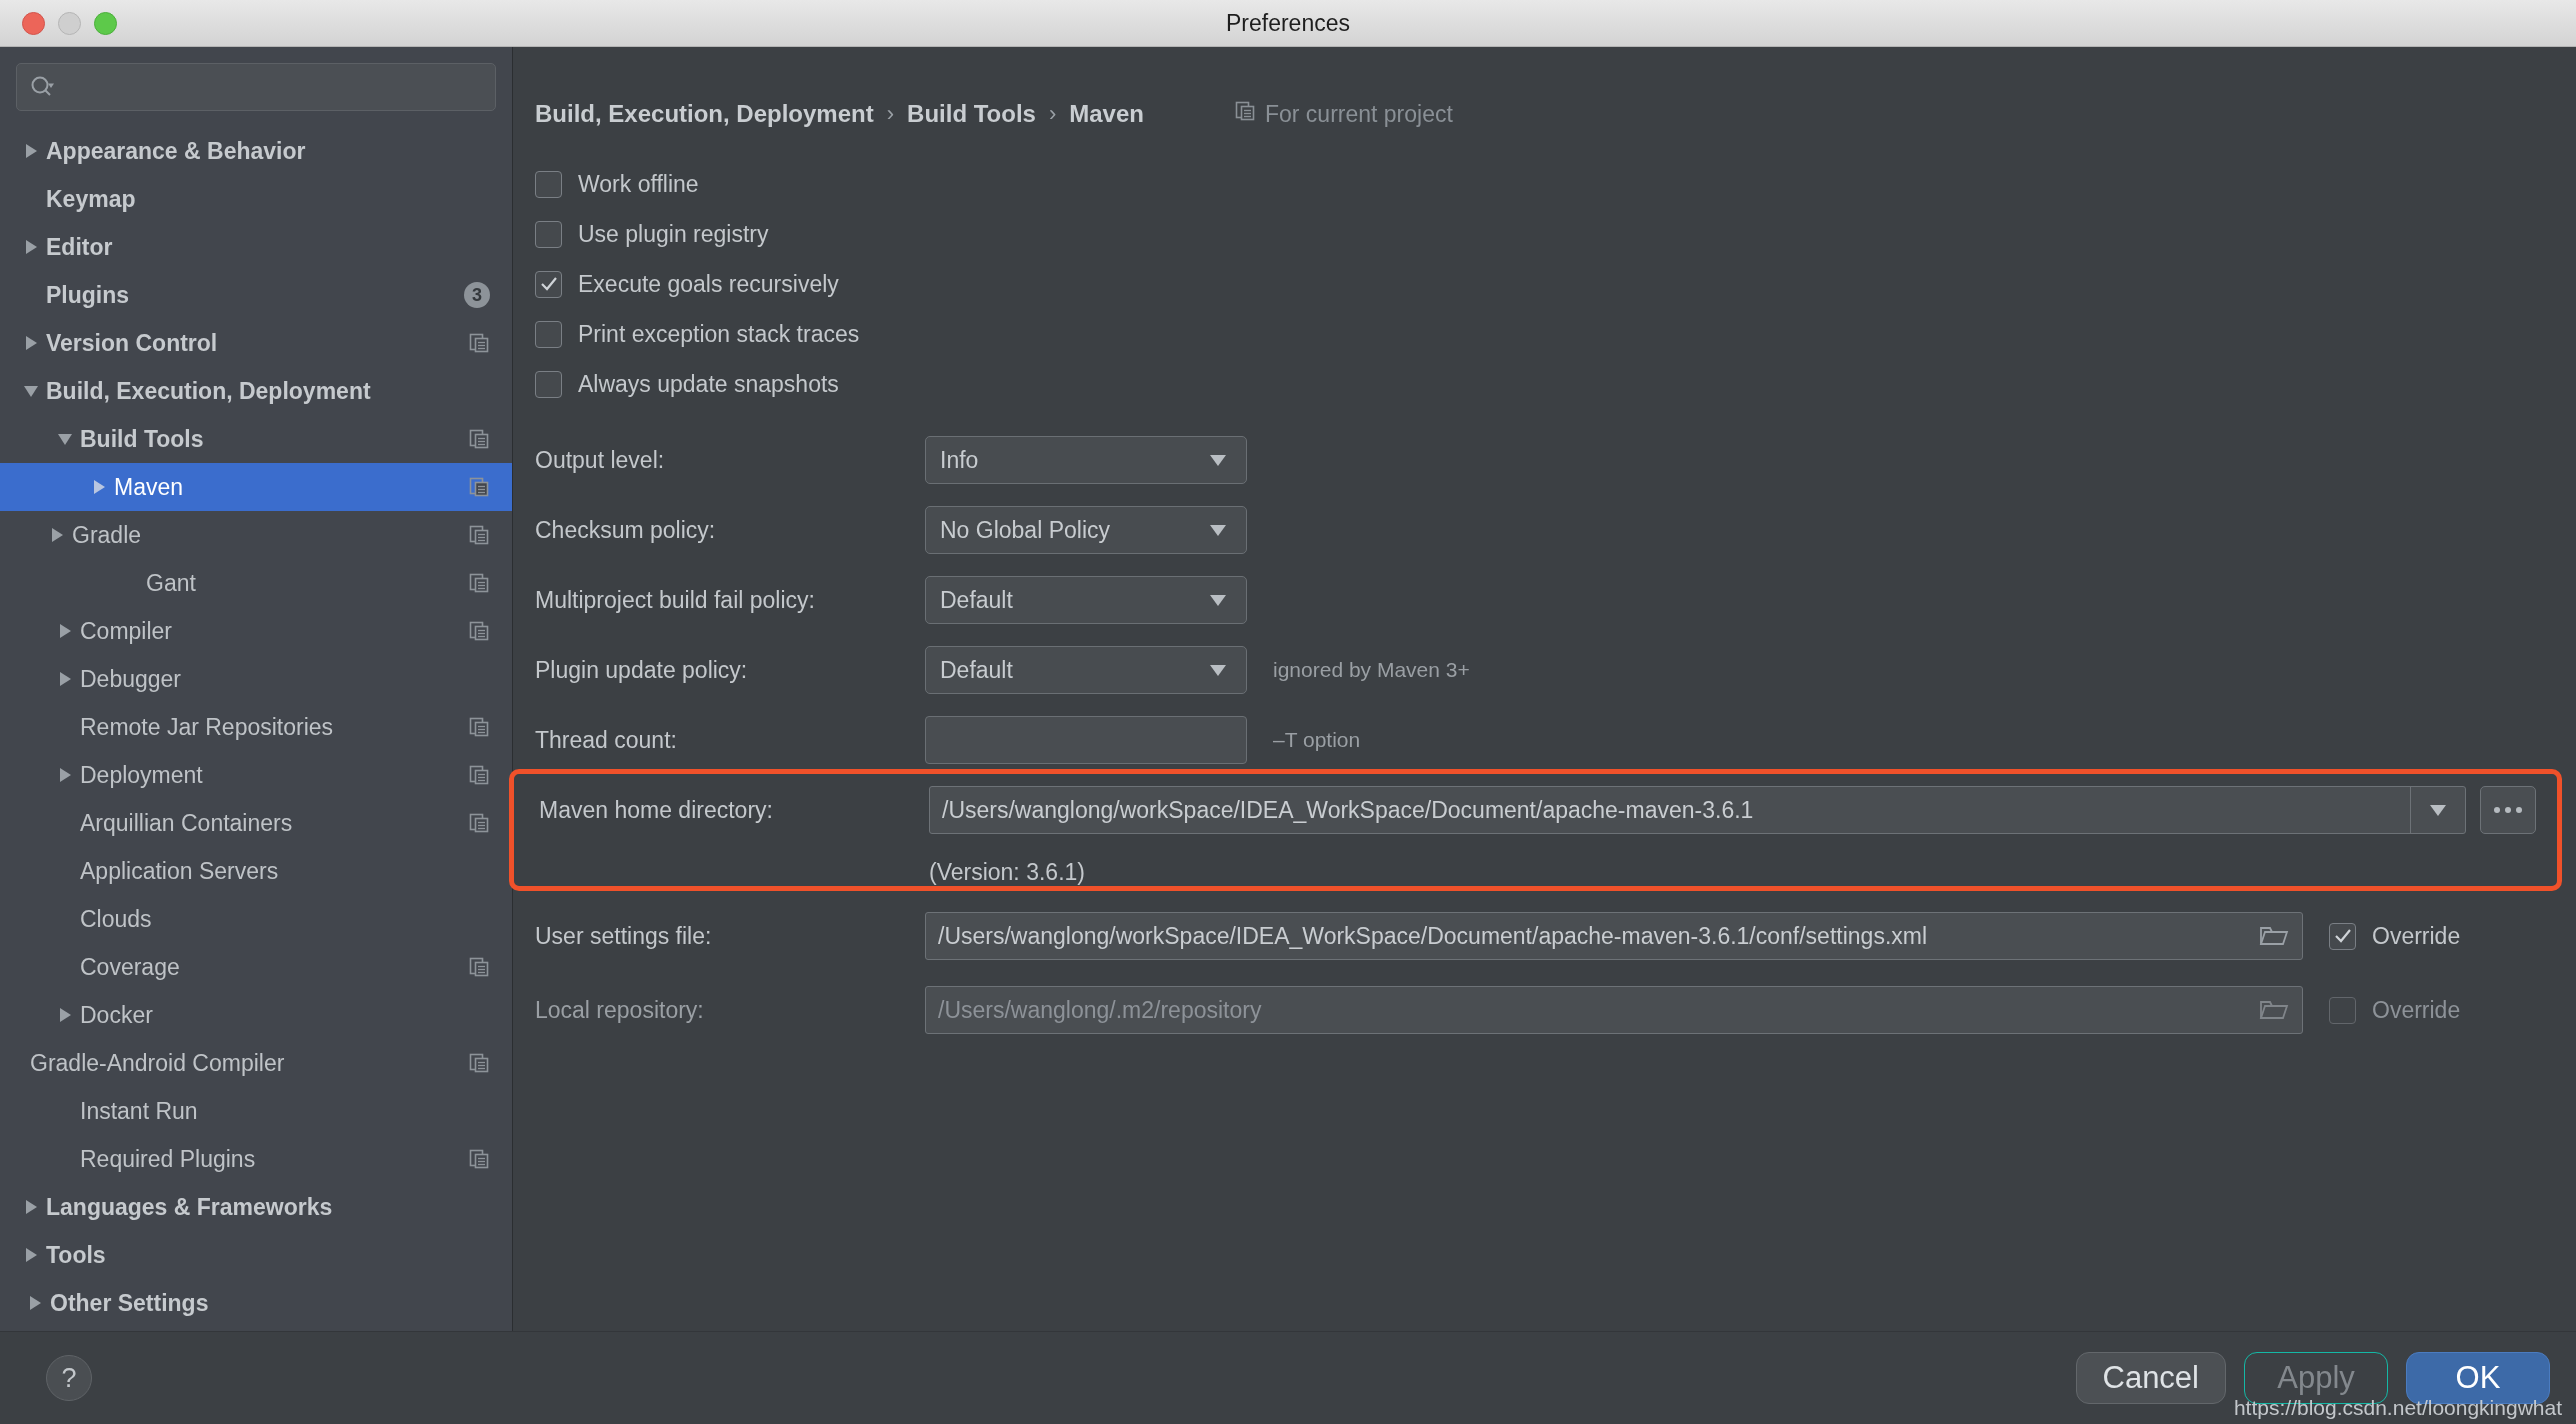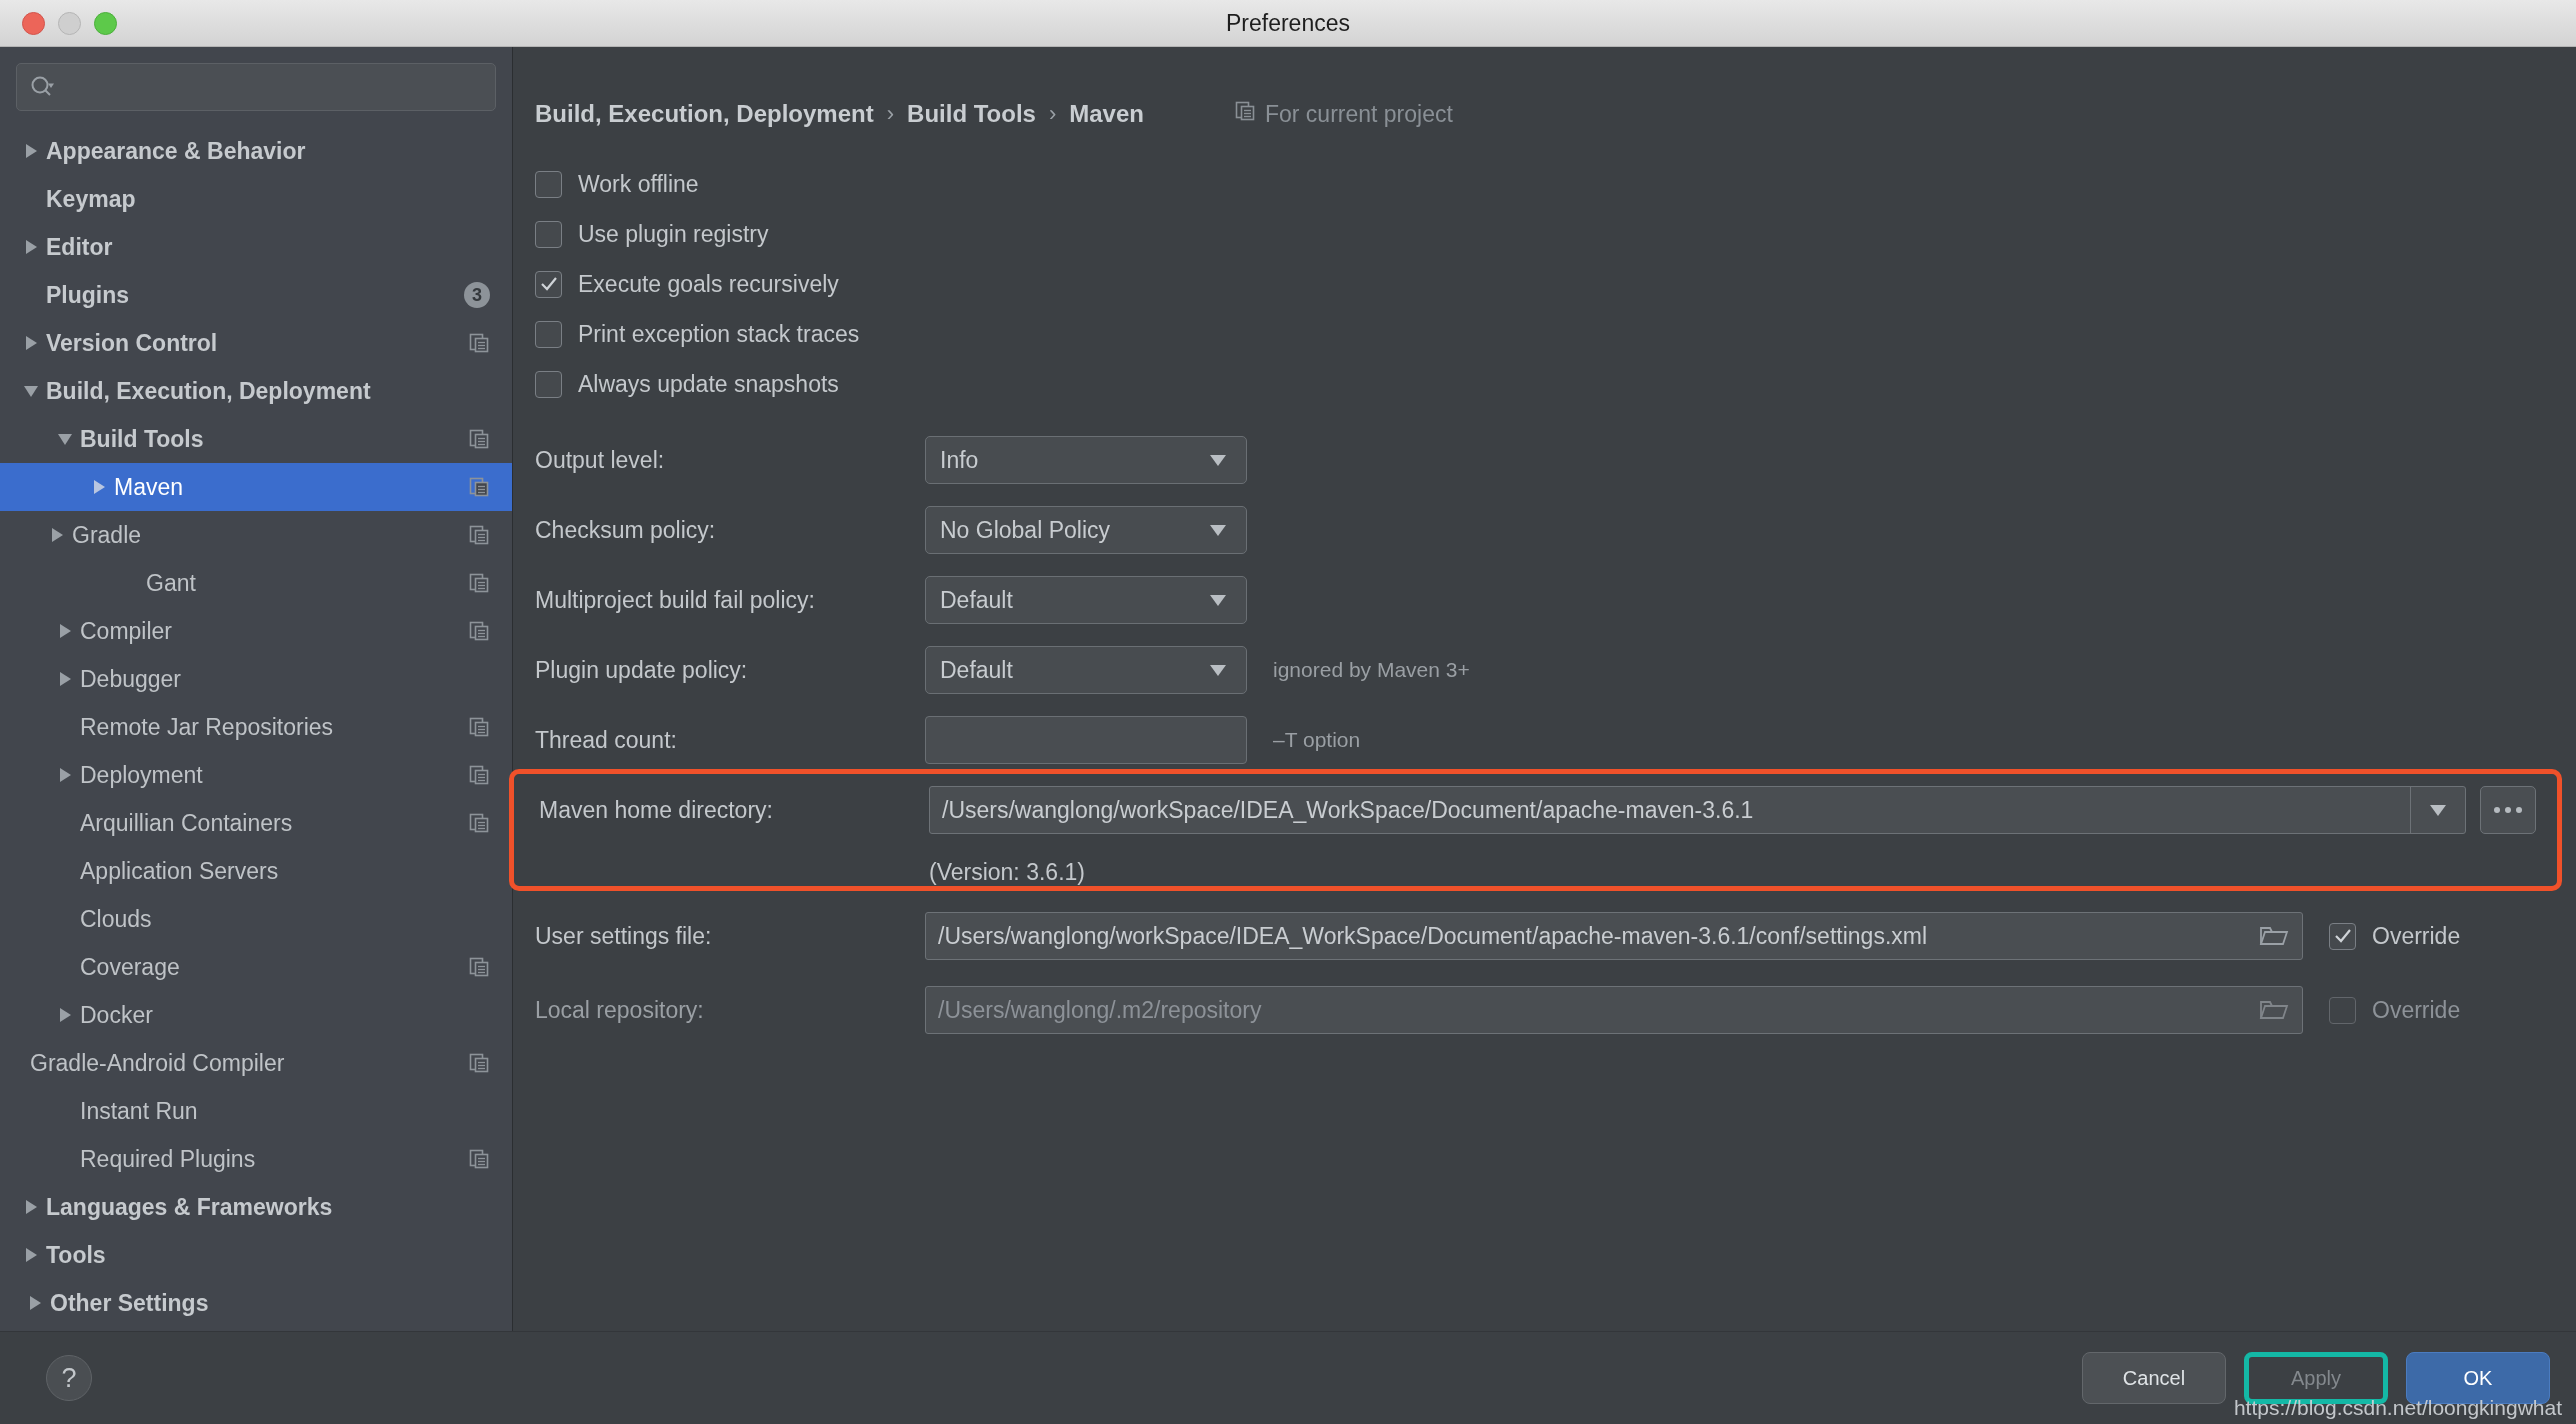--- a/index.html
+++ b/index.html
@@ -273,28 +273,28 @@
     background: #4a4e52;
     border: 1px solid #5f6367;
     color: #c3c7cb; font-size: 27px;
     display: flex; align-items: center; justify-content: center;
     margin-left: 20px;
     box-sizing: border-box;
   }
   #btn-group { margin-left: auto; display: flex; align-items: center; gap: 18px; }
   .dlg-btn {
     height: 52px; min-width: 144px;
-    border-radius: 8px;
-    font-size: 20px;
+    border-radius: 13px;
+    font-size: 31px;
     display: flex; align-items: center; justify-content: center;
     box-sizing: border-box;
     padding: 0 26px;
   }
   .dlg-btn.normal { background: #4c5054; border: 1px solid #63676b; color: #dfe3e6; }
-  .dlg-btn.disabled { background: transparent; border: 5px solid #14b8a6; color: #83888d; }
+  .dlg-btn.disabled { background: transparent; border: 1px solid #14b8a6; color: #83888d; }
   .dlg-btn.primary { background: #3d6aa8; border: 1px solid #4b7cc0; color: #ffffff; }
 
   #watermark {
     position: absolute;
     right: 14px; bottom: 4px;
     font-size: 21px; color: #cfd3d7;
     opacity: .92;
     pointer-events: none;
     white-space: nowrap;
   }

